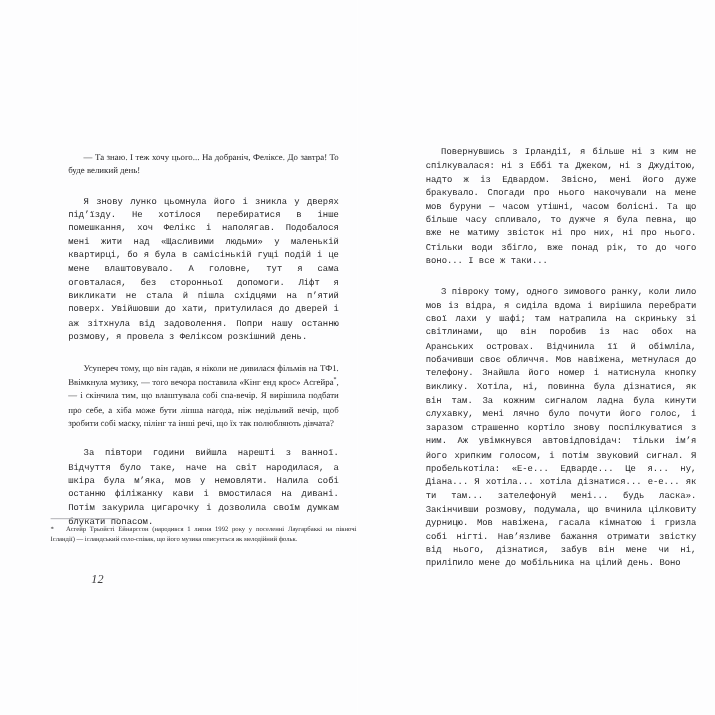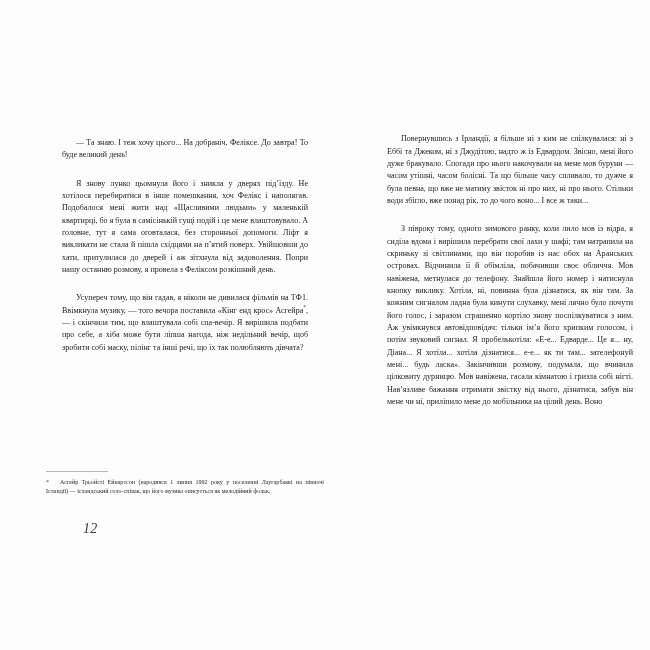--- a/index.html
+++ b/index.html
@@ -49,21 +49,21 @@
     -webkit-font-smoothing: antialiased;
   }
   .page-left .textcol { left: 46px; }
   .page-right .textcol { left: 46px; }
 
   .textcol p {
     margin: 16px;
     text-indent: 14px;
     hyphens: manual;
   }
-  .textcol p.gap { margin-top: 12.3px; }
+  .textcol p.gap { margin-top: 12.3px; font-family: Liberation Mono, monospace; }
 
   
   .footnote {
     position: absolute;
     left: 46px;
     top: 471px;
     width: 278px;
   }
   .footnote-rule {
     width: 62px;
@@ -84,21 +84,21 @@
     width: 14px;
     vertical-align: top;
   }
   .footnote-body .fn-text {
     display: inline;
   }
 
   
   .folio {
     position: absolute;
-    font-size: 14px;
+    font-size: 11px;
     color: #3a3a3c;
     letter-spacing: 0.2px;
     font-style: italic;
   }
   .page-left .folio { left: 83px; top: 521px; }
 
   sup.fnref {
     font-size: 5.4px;
     vertical-align: super;
     line-height: 0;
@@ -109,20 +109,21 @@
 
 <div class="spread">
 
   <div class="page page-left">
     <div class="page-inner">
 
       <div class="textcol">
         <p>— Та знаю. І теж хочу цього... На добраніч, Феліксе. До завтра! То буде великий день!</p>
         <p class="gap">Я знову лунко цьомнула його і зникла у дверях під’їзду. Не хотілося перебиратися в інше помешкання, хоч Фелікс і наполягав. Подобалося мені жити над «Щасливими людьми» у маленькій квартирці, бо я була в самісінькій гущі подій і це мене влаштовувало. А головне, тут я сама оговталася, без сторонньої допомоги. Ліфт я викликати не стала й пішла східцями на п’ятий поверх. Увійшовши до хати, притулилася до дверей і аж зітхнула від задоволення. Попри нашу останню розмову, я провела з Феліксом розкішний день.</p>
         <p><span>Усупереч тому, що він гадав, я ніколи не дивилася фільмів на ТФ1. Ввімкнула музику, — того вечора поставила «Кінг енд крос» Асгейра</span><sup class="fnref">*</sup><span>, — і скінчила тим, що влаштувала собі спа-вечір. Я вирішила подбати про себе, а хіба може бути ліпша нагода, ніж недільний вечір, щоб зробити собі маску, пілінг та інші речі, що їх так полюбляють дівчата?</span></p>
+        <p class="gap">За півтори години вийшла нарешті з ванної. Відчуття було таке, наче на світ народилася, а шкіра була м’яка, мов у немовляти. Налила собі останню філіжанку кави і вмостилася на дивані. Потім закурила цигарочку і дозволила своїм думкам блукати попасом.</p>
       </div>
 
       <div class="footnote">
         <div class="footnote-rule"></div>
         <div class="footnote-body">
           <span class="fn-mark">*</span><span class="fn-text">Асгейр Трьойсті Ейнарссон (народився 1 липня 1992 року у поселенні Лаугарбаккі на півночі Ісландії) — ісландський соло-співак, що його музика описується як мелодійний фольк.</span>
         </div>
       </div>
 
       <div class="folio">12</div>

